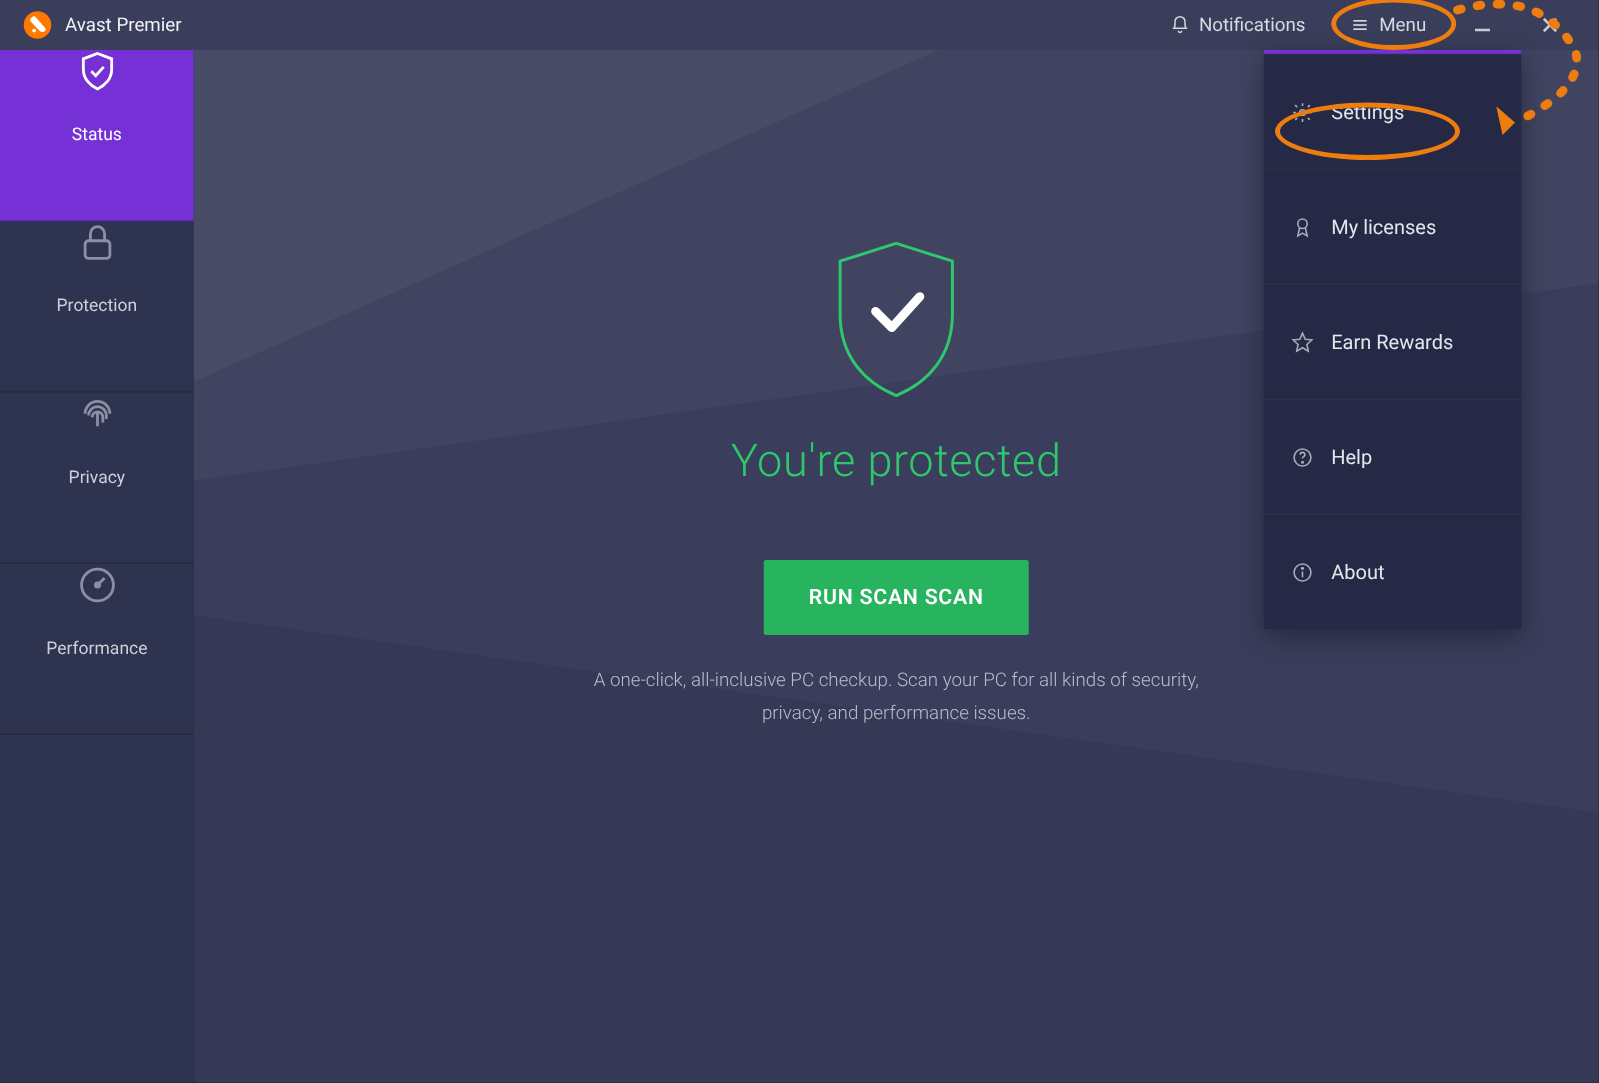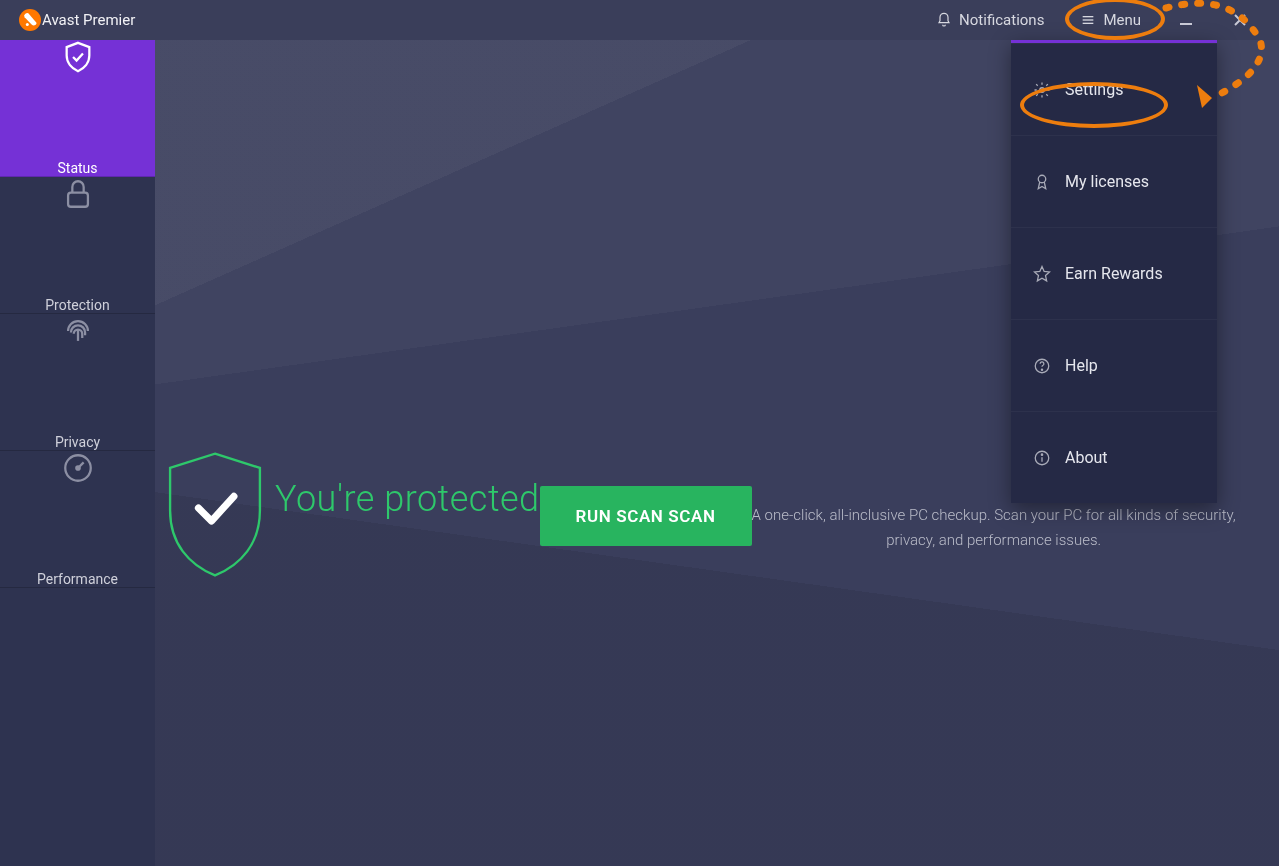--- a/index.html
+++ b/index.html
@@ -1,41 +1,41 @@
 <!DOCTYPE html>
 <html><head>
 <meta charset="utf-8">
 <style>
 * { margin: 0; padding: 0; box-sizing: border-box; font-family: -apple-system, BlinkMacSystemFont, "Segoe UI", Roboto, Arial, sans-serif; }
 body { background: #1a1d2e; width: 1279px; height: 866px; overflow: hidden; position: relative; }
 
 .titlebar { height: 40px; background: #3a3e5a; display: flex; align-items: center; padding: 0 18px; color: #fff; position: relative; z-index: 10; }
-.logo-wrap { display: flex; align-items: center; gap: 0; }
+.logo-wrap { display: flex; align-items: center; gap: 10px; }
 .logo-circle { width: 24px; height: 24px; }
 .app-title { font-size: 15px; font-weight: 400; color: #f1f1f5; }
 .titlebar-right { margin-left: auto; display: flex; align-items: center; gap: 12px; }
 .tb-btn { display: flex; align-items: center; gap: 7px; color: #d7d8e0; font-size: 15px; padding: 8px 12px; cursor: pointer; }
 .tb-icon { width: 16px; height: 16px; }
 .win-btn { width: 42px; height: 40px; display: flex; align-items: center; justify-content: center; cursor: pointer; color: #c9cad6; }
 
 .container { display: flex; height: calc(100% - 40px); }
 .sidebar { width: 155px; background: #2e3350; display: flex; flex-direction: column; }
-.sidebar-item { height: 137px; display: flex; flex-direction: column; align-items: center; justify-content: space-between; gap: 12px; color: #a9abb8; cursor: pointer; border-bottom: 1px solid rgba(0,0,0,0.18); }
+.sidebar-item { height: 137px; display: flex; flex-direction: column; align-items: center; justify-content: flex-start; gap: 26px; color: #a9abb8; cursor: pointer; border-bottom: 1px solid rgba(0,0,0,0.18); }
 .sidebar-item.active { background: #7531d6; color: #fff; }
 .sidebar-item.active .sb-icon { stroke: #fff; color:#fff; }
 .sb-icon { width: 34px; height: 34px; stroke: #8c8fa3; fill: none; stroke-width: 1.6; color:#8c8fa3; }
 .sidebar-item.active .sb-label { color: #fff; }
 .sb-label { font-size: 14px; color: #cfd0da; font-weight: 400; }
 
 .main { flex: 1; position: relative; background: #3a3e5c;
   background-image:
     linear-gradient(172deg, rgba(255,255,255,0.03) 0 35%, transparent 35%),
     linear-gradient(188deg, transparent 0 62%, rgba(0,0,0,0.08) 62%),
     linear-gradient(156deg, rgba(255,255,255,0.04) 0 20%, transparent 20%);
-  display: flex; align-items: center; padding-top: 150px; }
+  display: flex; flex-direction: column; align-items: center; padding-top: 150px; }
 .shield-wrap { width: 120px; height: 130px; margin-bottom: 28px; }
 .status-title { font-size: 36px; font-weight: 300; color: #2ec86b; letter-spacing: 0.5px; margin-bottom: 58px; }
 .scan-btn { background: #28b45f; color: #fff; font-size: 17px; font-weight: 600; letter-spacing: 0.6px; padding: 20px 36px; border: none; cursor: pointer; border-radius: 2px; margin-bottom: 24px; }
 .scan-desc { font-size: 15px; font-weight: 300; color: #babcc9; text-align: center; line-height: 1.7; max-width: 620px; }
 
 .dropdown { position: absolute; top: 40px; right: 62px; width: 206px; background: #252945; box-shadow: 0 6px 20px rgba(0,0,0,0.4); z-index: 20; }
 .dd-accent { height: 3px; background: #7531d6; width: 100%; }
 .dd-item { display: flex; align-items: center; gap: 14px; padding: 36px 22px; color: #e5e6ed; font-size: 16px; cursor: pointer; border-top: 1px solid rgba(255,255,255,0.04); }
 .dd-item:first-of-type { border-top: none; }
 .dd-icon { width: 18px; height: 18px; stroke: #a9abb8; fill: none; stroke-width: 1.7; flex-shrink: 0; }

